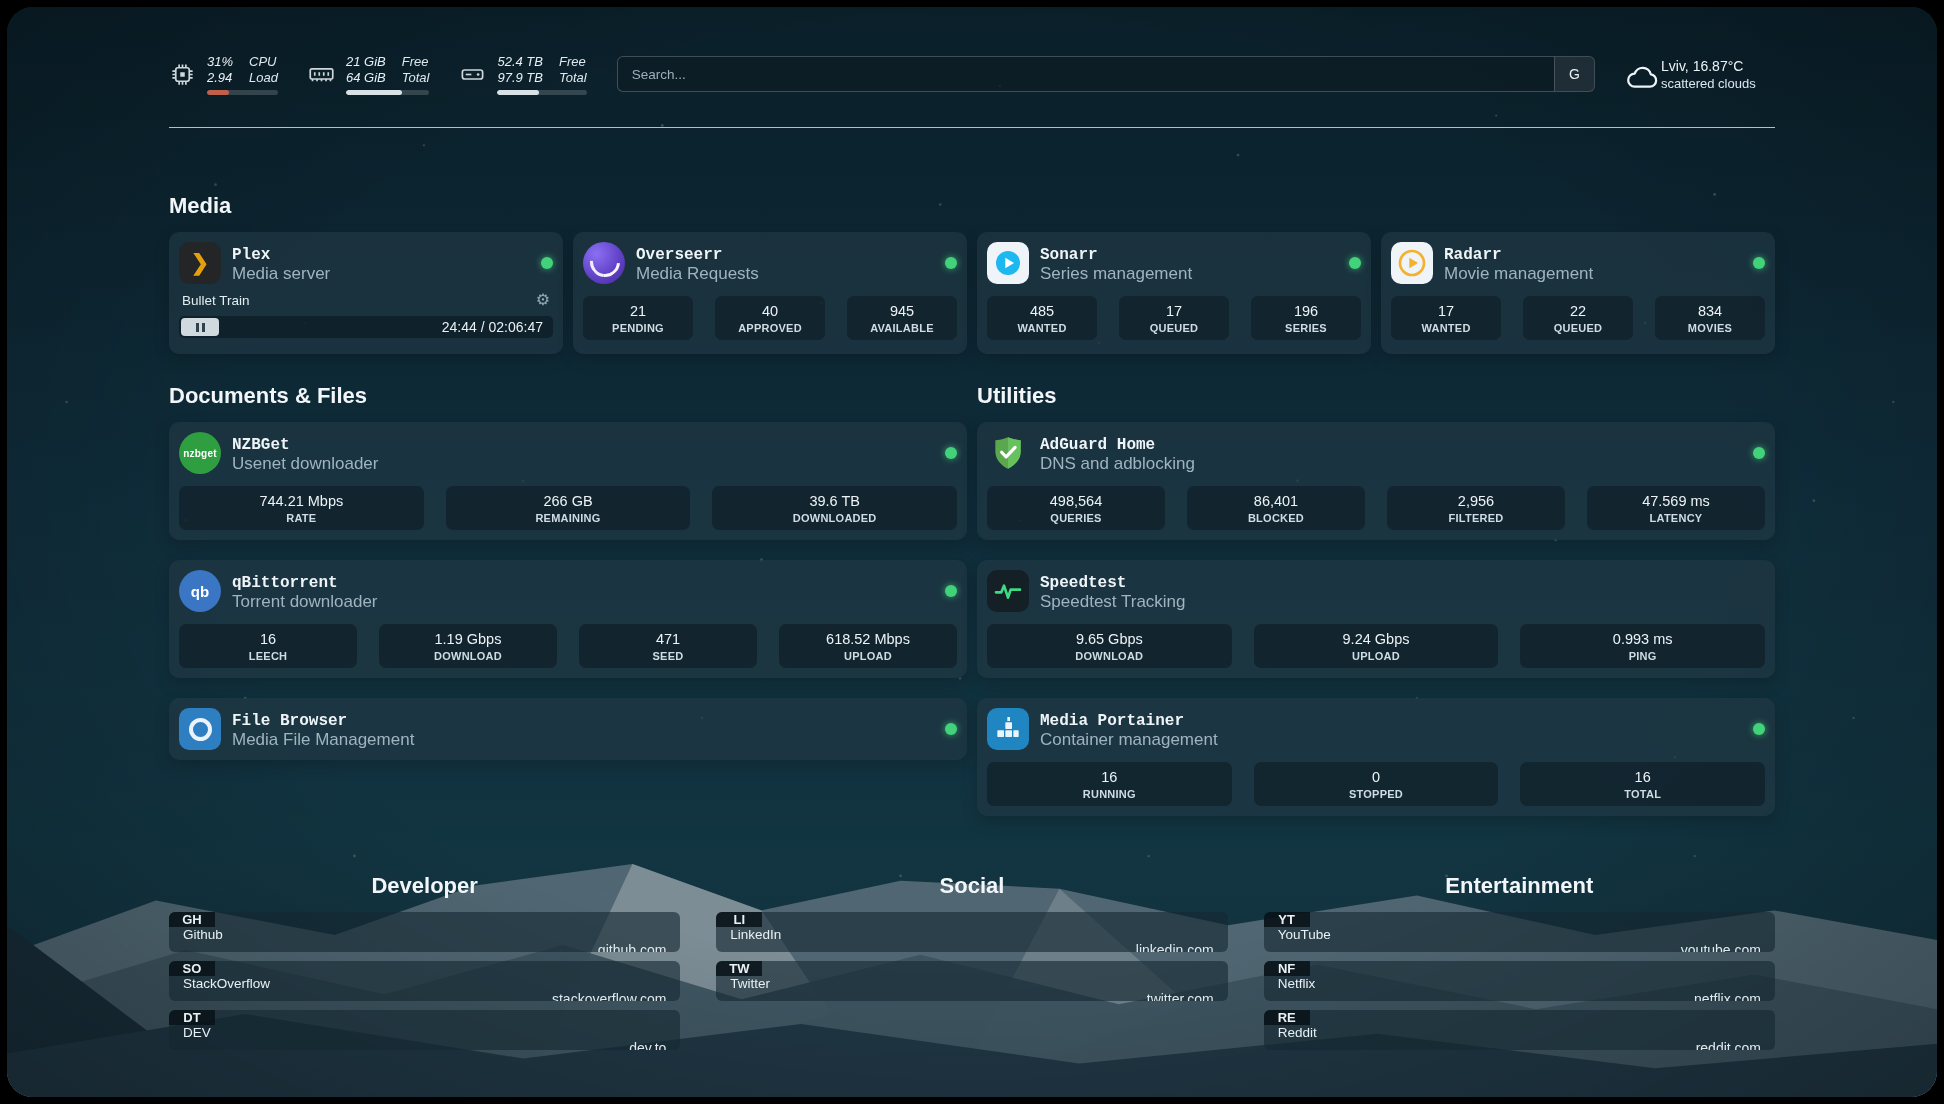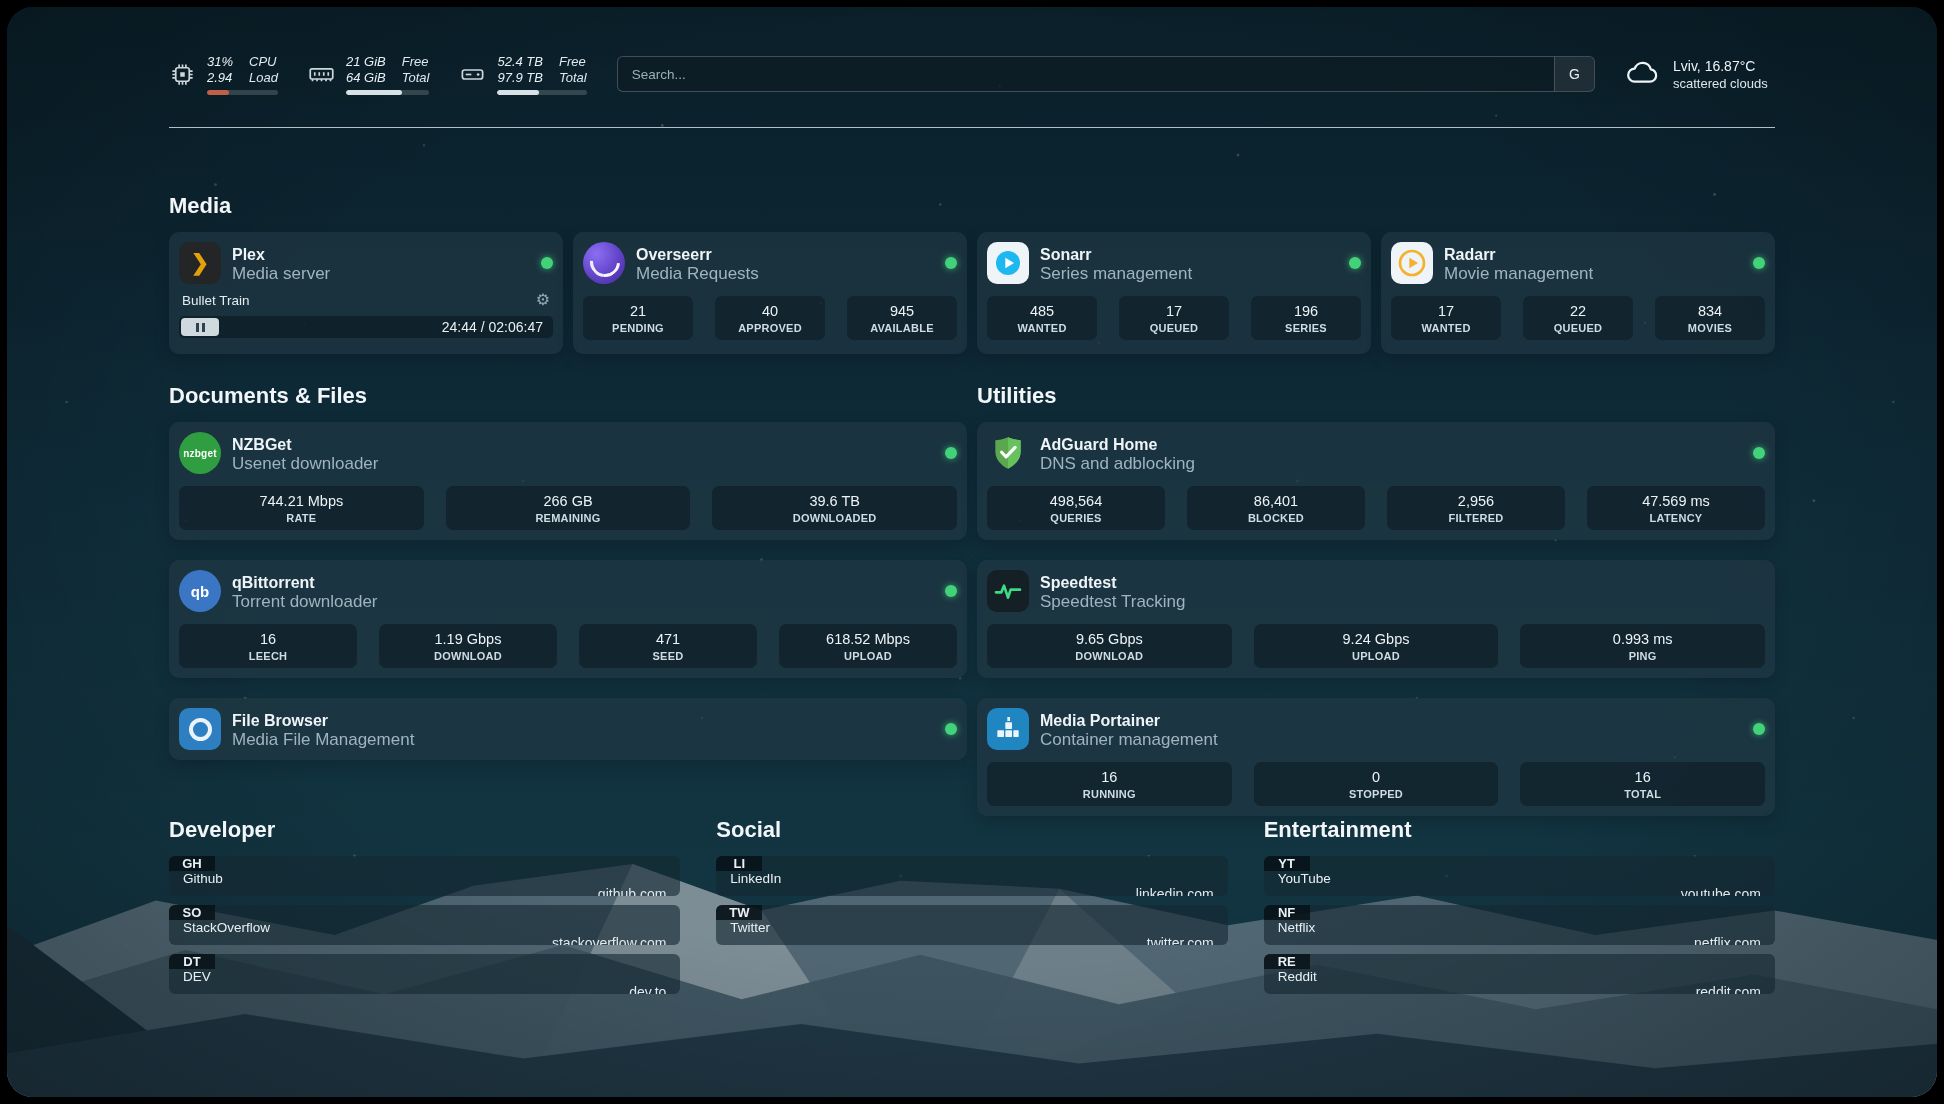--- a/index.html
+++ b/index.html
@@ -22,39 +22,39 @@
   .res-fill { height:100%; border-radius:3px; }
   .fill-cpu { background:#c06048; }
   .fill-ram { background:#d8e1e6; }
   .fill-disk { background:#d8e1e6; }
 
   .search-wrap { flex:1; height:36px; display:flex; align-items:stretch; background:rgba(13,28,36,.72); border:1px solid rgba(255,255,255,.22); border-radius:6px; overflow:hidden; }
   .search-wrap input { flex:1; background:transparent; border:none; outline:none; color:#e9f0f4; font-size:13.5px; padding:0 14px; font-family:"Liberation Sans",sans-serif; }
   .search-wrap input::placeholder { color:#9db0ba; }
   .search-engine { width:40px; border:none; border-left:1px solid rgba(255,255,255,.18); background:rgba(255,255,255,.08); color:#e9f0f4; font-size:14px; cursor:pointer; font-family:"Liberation Sans",sans-serif; }
 
-  .weather { display:flex; align-items:flex-start; gap:12px; min-width:150px; }
+  .weather { display:flex; align-items:flex-end; gap:0; min-width:150px; }
   .weather-icon { width:36px; height:30px; flex:0 0 auto; }
   .weather-loc { font-size:14px; color:#eef4f7; line-height:18px; }
   .weather-cond { font-size:13px; color:#dce7ec; line-height:17px; }
 
   .divider { margin-top:26px; border:none; border-top:1px solid rgba(238,245,248,.75); }
 
   
   .section-title { font-size:22px; font-weight:700; color:#f2f6f8; line-height:28px; }
   .media-section { margin-top:64px; }
   .media-grid { margin-top:12px; display:grid; grid-template-columns:repeat(4,1fr); gap:10px; }
 
   .card { background:rgba(33,56,68,.68); border-radius:10px; padding:10px 10px; box-shadow:0 6px 16px rgba(0,0,0,.18); }
   .media-card { min-height:122px; display:flex; flex-direction:column; }
   .card-head { display:flex; align-items:center; gap:11px; }
   .app-icon { width:42px; height:42px; border-radius:10px; display:flex; align-items:center; justify-content:center; flex:0 0 auto; overflow:hidden; }
   .app-icon svg { width:32px; height:32px; }
   .app-titles { min-width:0; }
-  .app-name { font-size:16px; font-weight:600; color:#eef4f7; line-height:20px; white-space:nowrap; }
+  .app-name { font-size:16px; font-weight:600; color:#eef4f7; line-height:20px; white-space:nowrap;font-family:Liberation Mono, monospace; }
   .app-sub { font-size:17px; color:#9fb4bf; line-height:17px; white-space:nowrap; }
   .dot { width:12px; height:12px; border-radius:50%; background:#41d27a; margin-left:auto; align-self:center; box-shadow:0 0 7px rgba(65,210,122,.75); flex:0 0 auto; }
 
   .stats { display:flex; gap:22px; margin-top:12px; }
   .stat { flex:1; background:rgba(9,22,30,.5); border-radius:7px; height:44px; display:flex; flex-direction:column; align-items:center; justify-content:center; gap:1px; }
   .stat-value { font-size:14.5px; color:#edf3f6; line-height:18px; }
   .stat-label { font-size:11px; font-weight:700; color:#cfdce3; letter-spacing:.25px; line-height:14px; }
 
   
   .now-playing { margin-top:8px; display:flex; align-items:center; padding:0 3px; }
@@ -77,21 +77,21 @@
   .icon-nzbget { border-radius:50%; background:#2f9e41; color:#fff; font-size:10px; font-weight:700; letter-spacing:.2px; }
   .icon-qbit { border-radius:50%; background:#3a76c4; color:#fff; font-size:15px; font-weight:700; }
   .icon-filebrowser { background:#2e7fc1; }
   .icon-filebrowser::after { content:""; width:15px; height:15px; border-radius:50%; border:4px solid #eaf3fa; }
   .icon-adguard { background:transparent; }
   .icon-adguard svg { width:38px; height:38px; }
   .icon-speedtest { background:#141f26; }
   .icon-portainer { background:#2086c1; }
 
   
-  .bookmarks { display:grid; grid-template-columns:repeat(3,1fr); gap:36px; align-items:start; }
+  .bookmarks { margin-top:56px; display:grid; grid-template-columns:repeat(3,1fr); gap:36px; align-items:start;text-align:center; }
   .bm-rows { margin-top:12px; display:flex; flex-direction:column; gap:9px; }
   .bm-row { display:flex; align-items:stretch; height:40px; background:rgba(21,40,50,.62); border-radius:6px; overflow:hidden; cursor:pointer;flex-direction:column; }
   .bm-badge { width:46px; background:rgba(8,18,24,.85); color:#e9f0f4; font-size:13px; font-weight:700; display:flex; align-items:center; justify-content:center; flex:0 0 auto; }
   .bm-name { padding-left:14px; font-size:13.5px; color:#e9f0f4; display:flex; align-items:center; }
   .bm-url { margin-left:auto; padding-right:14px; font-size:14px; color:#dfe9ee; display:flex; align-items:center; }
 </style>
 </head>
 <body>
 
 <div class="frame">

